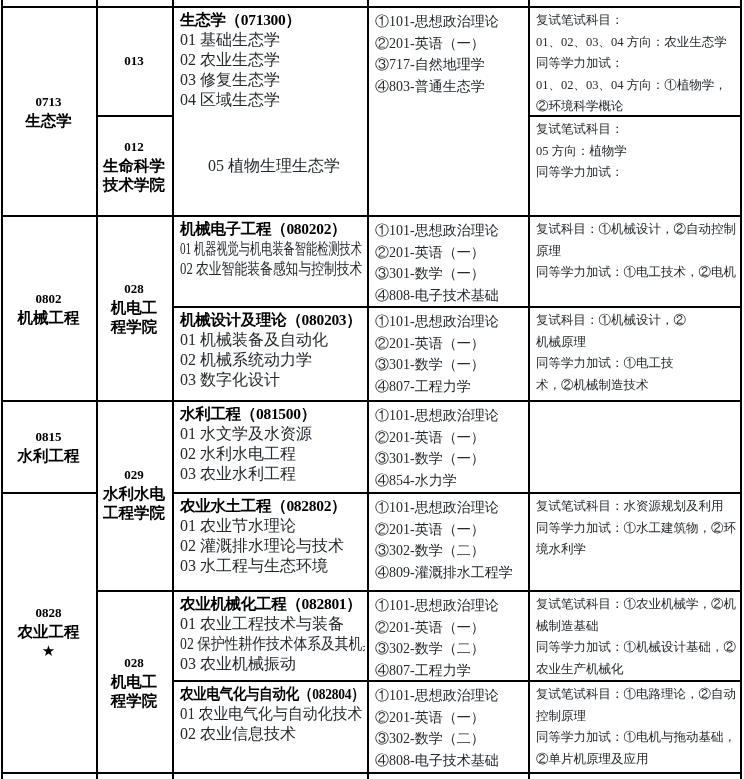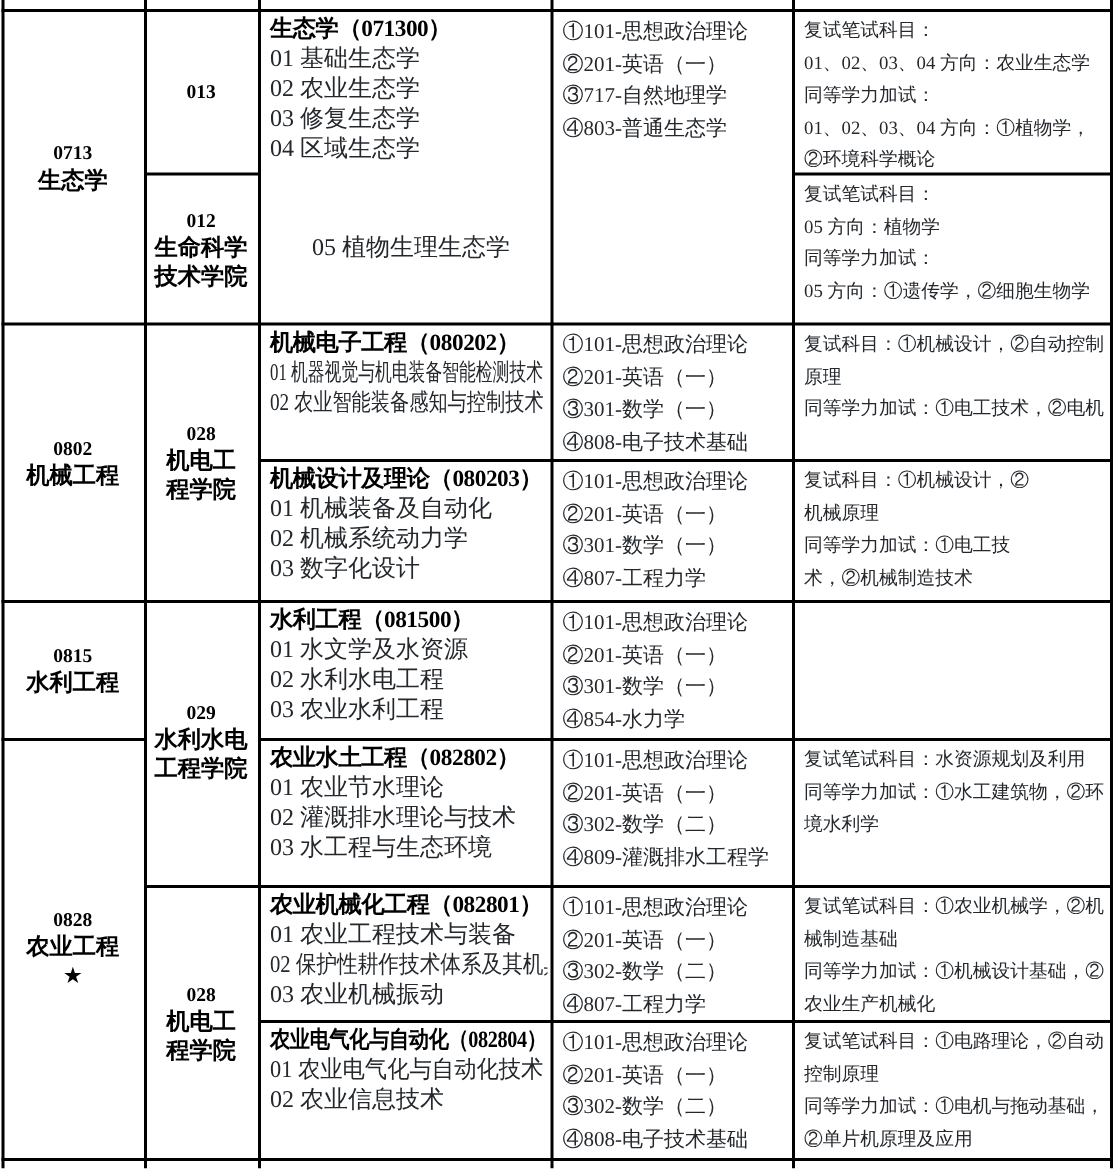--- a/index.html
+++ b/index.html
@@ -185,21 +185,20 @@
   <div class="cell retestcell" style="left:530px;top:8px;width:210px;height:106px">
     <div class="rline">复试笔试科目：</div>
     <div class="rline">01、02、03、04 方向：农业生态学</div>
     <div class="rline">同等学力加试：</div>
     <div class="rline">01、02、03、04 方向：①植物学，②环境科学概论</div>
   </div>
   <div class="cell retestcell" style="left:530px;top:117px;width:210px;height:97px">
     <div class="rline">复试笔试科目：</div>
     <div class="rline">05 方向：植物学</div>
     <div class="rline">同等学力加试：</div>
-    <div class="rline">05 方向：①遗传学，②细胞生物学</div>
   </div>
   <div class="cell retestcell" style="left:530px;top:217px;width:210px;height:65px">
     <div class="rline">复试科目：①机械设计，②自动控制原理</div>
     <div class="rline">同等学力加试：①电工技术，②电机与拖动基础</div>
   </div>
   <div class="cell retestcell" style="left:530px;top:308px;width:166px;height:91px">
     <div class="rline">复试科目：①机械设计，②机械原理</div>
     <div class="rline">同等学力加试：①电工技术，②机械制造技术</div>
   </div>
   <div class="cell retestcell" style="left:530px;top:494px;width:210px;height:95px">

